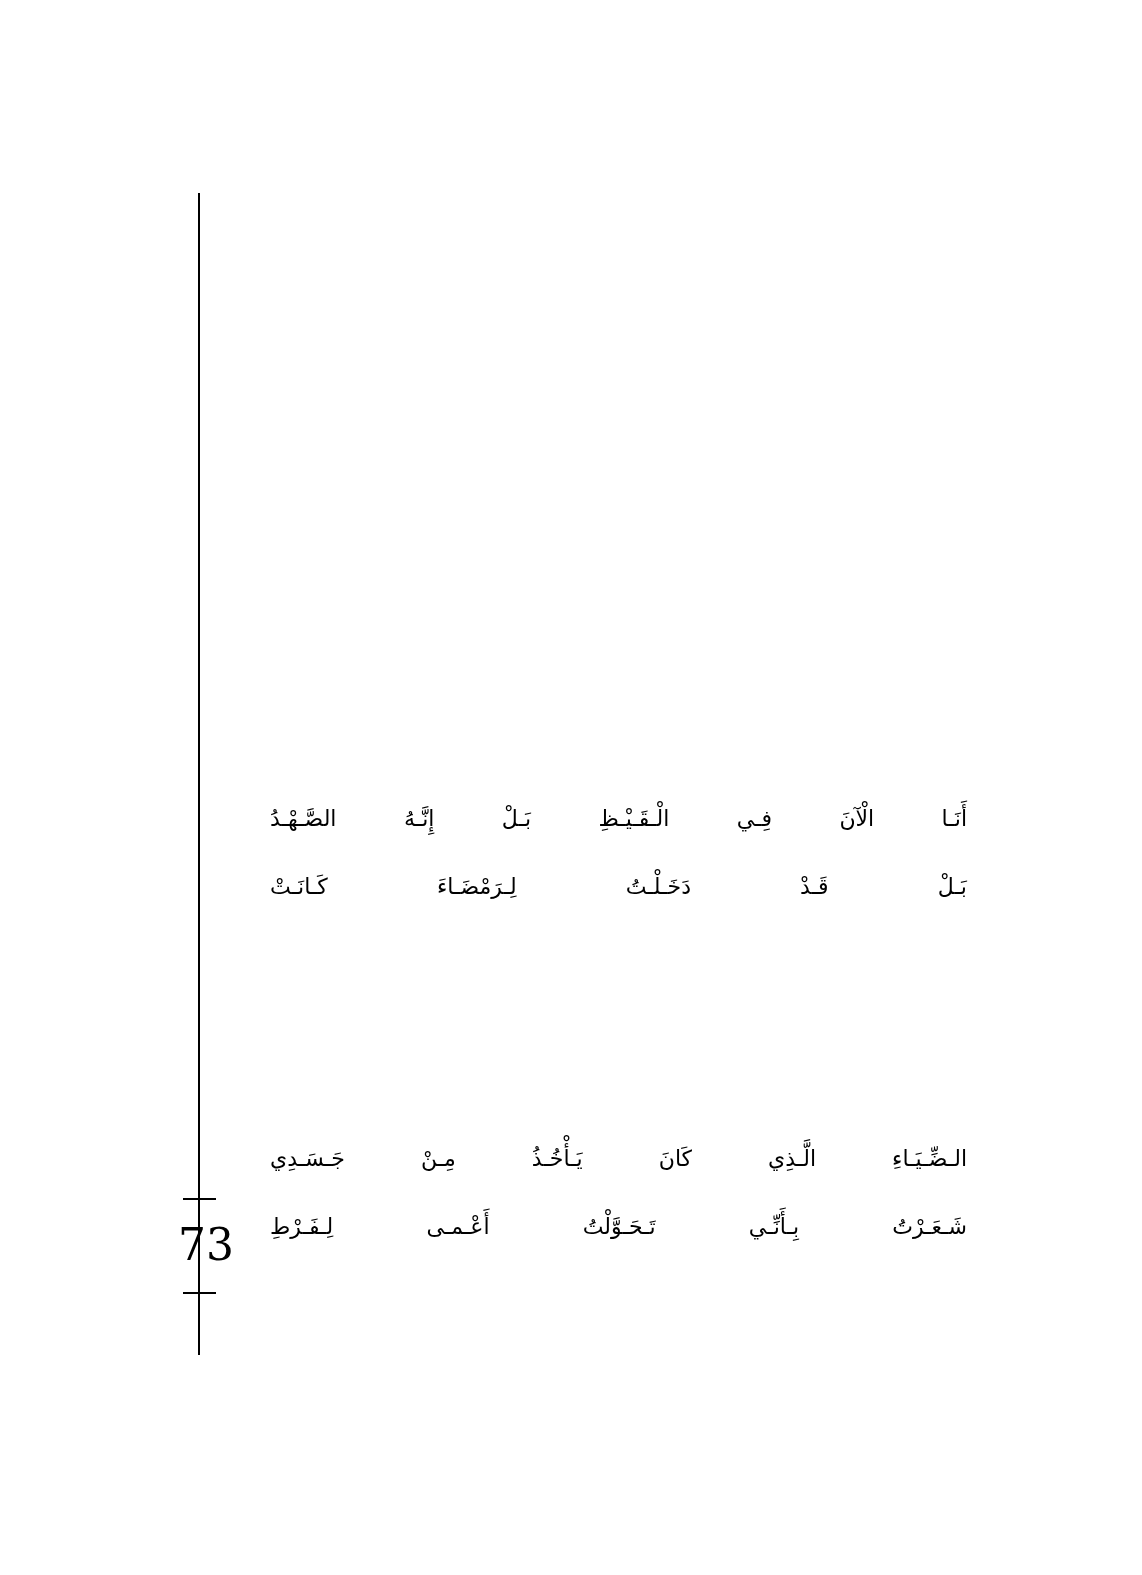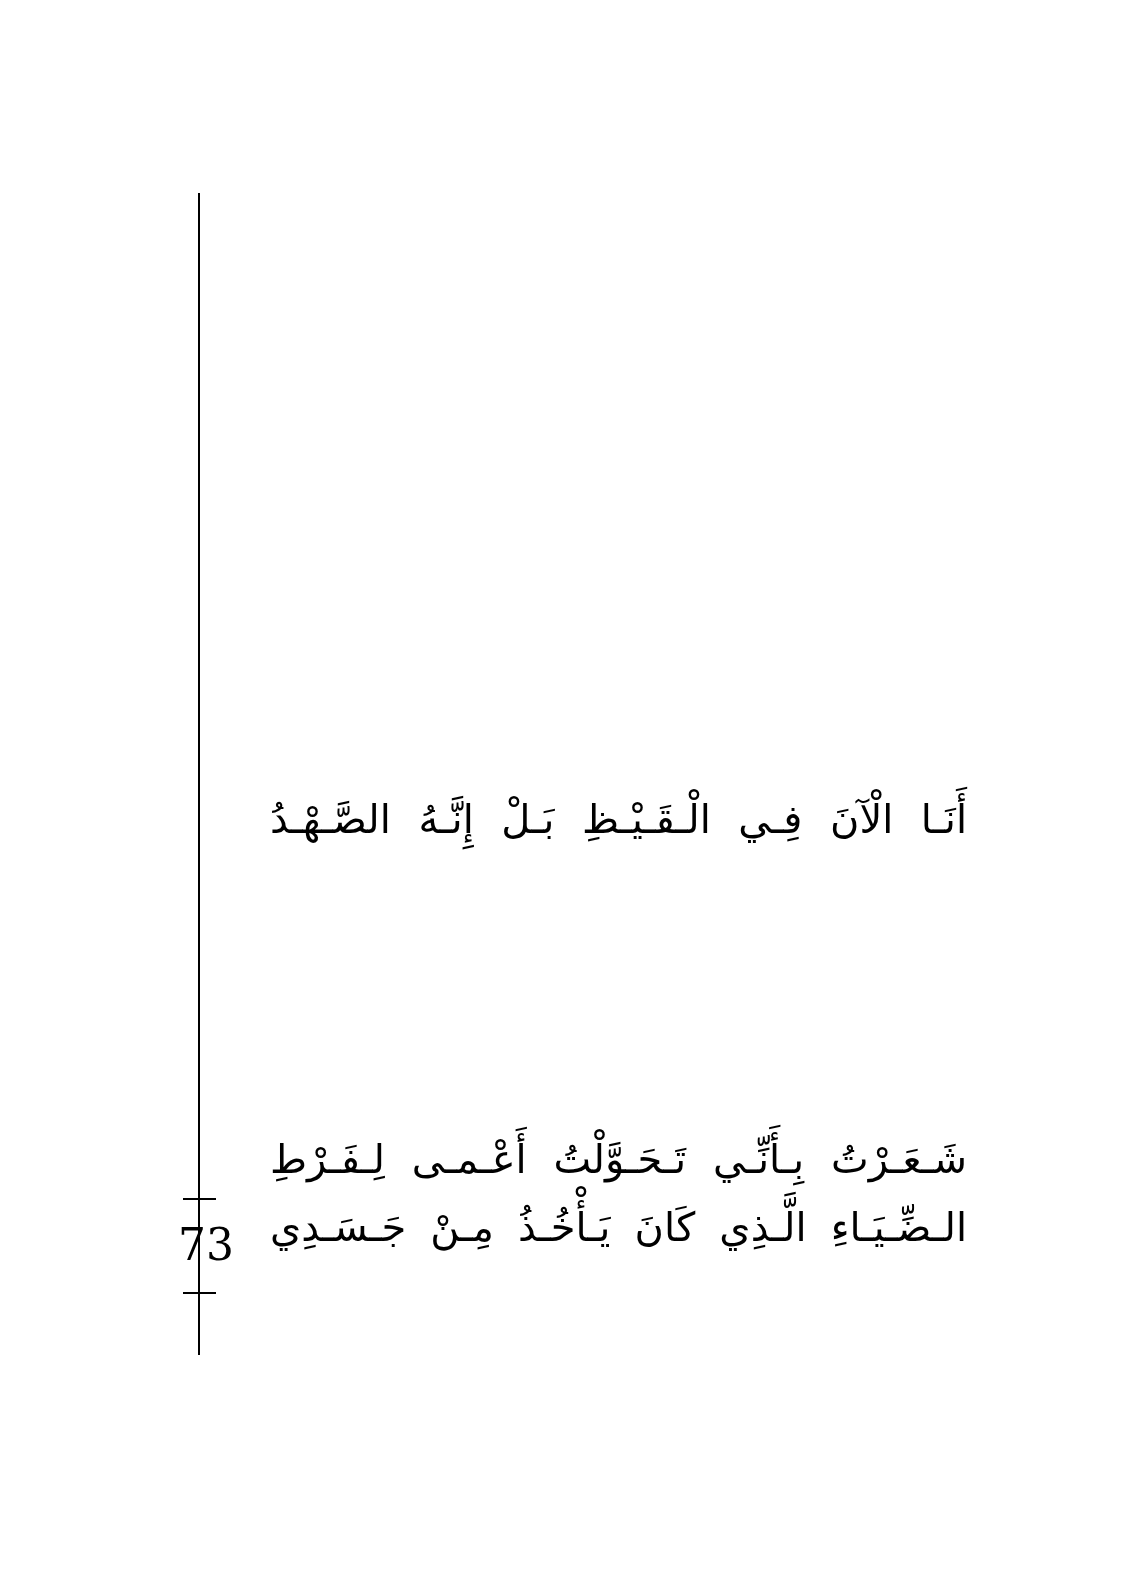--- a/index.html
+++ b/index.html
@@ -51,21 +51,21 @@
 
   
   .text-block {
     position: absolute;
     right: 175px;
     left: 270px;
     direction: rtl;
     text-align: justify;
     color: #000000;
     font-family: "DejaVu Sans", sans-serif;
-    font-size: 40px;
+    font-size: 22px;
     line-height: 68px;
   }
   .stanza-1 { top: 785px; }
   .stanza-2 { top: 1125px; }
 
   .verse-line {
     white-space: nowrap;
     display: block;
   }
   .verse-line.stretch {
@@ -80,20 +80,21 @@
 <div class="page">
 
   <div class="vertical-rule"></div>
 
   <div class="folio-tick top"></div>
   <div class="folio-number">73</div>
   <div class="folio-tick bottom"></div>
 
   <div class="text-block stanza-1">
     <span class="verse-line stretch">أَنَـا الْآنَ فِـي الْـقَـيْـظِ بَـلْ إِنَّـهُ الصَّـهْـدُ</span>
+    <span class="verse-line stretch">بَـلْ قَـدْ دَخَـلْـتُ لِـرَمْضَـاءَ كَـانَـتْ</span>
   </div>
 
   <div class="text-block stanza-2">
+    <span class="verse-line stretch">الـضِّـيَـاءِ الَّـذِي كَانَ يَـأْخُـذُ مِـنْ جَـسَـدِي</span>
     <span class="verse-line stretch">شَـعَـرْتُ بِـأَنِّـي تَـحَـوَّلْتُ أَعْـمـى لِـفَـرْطِ</span>
-    <span class="verse-line stretch">الـضِّـيَـاءِ الَّـذِي كَانَ يَـأْخُـذُ مِـنْ جَـسَـدِي</span>
   </div>
 
 </div>
 
 </body></html>

